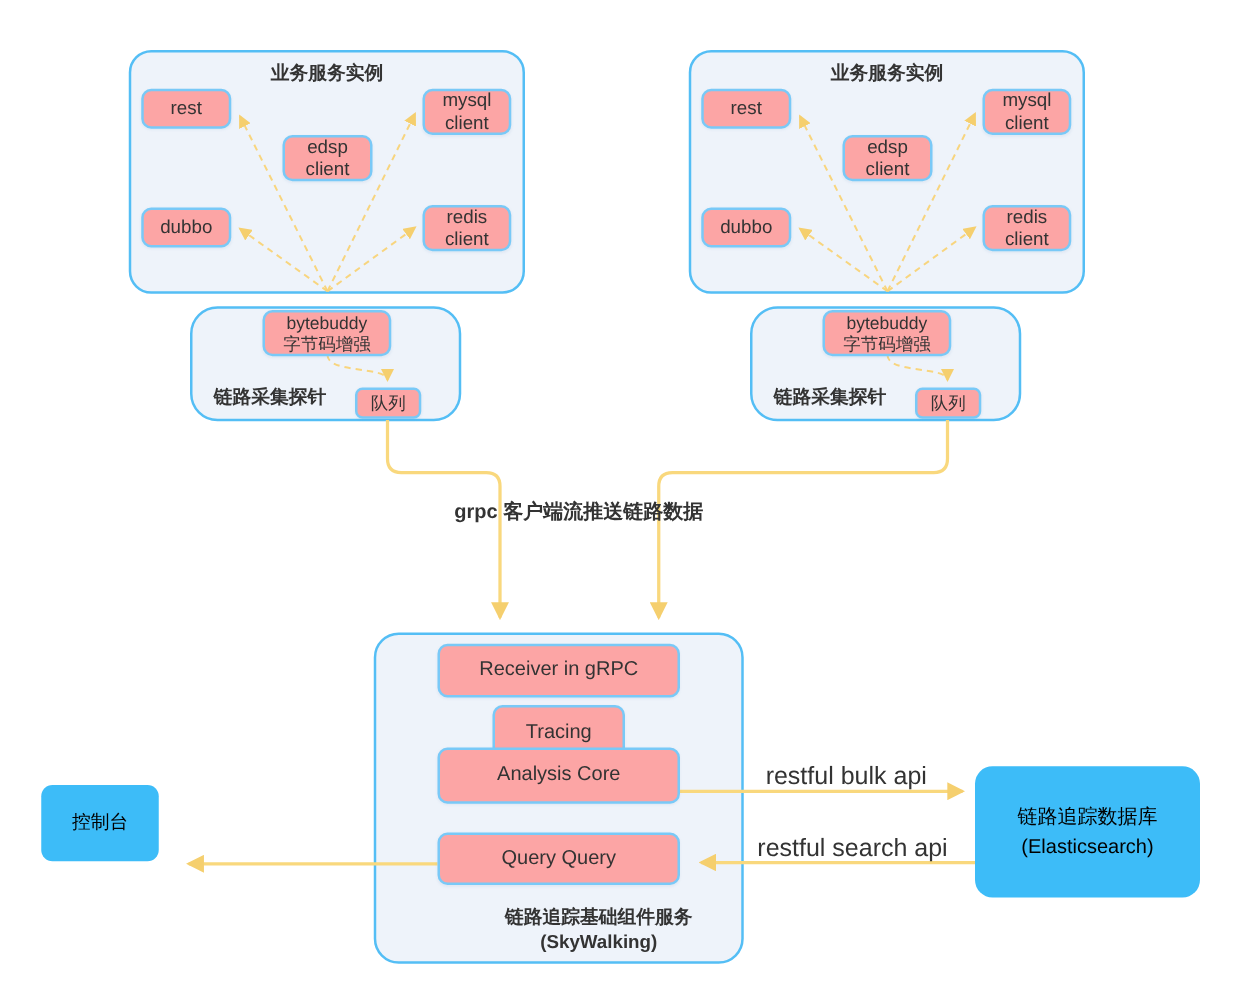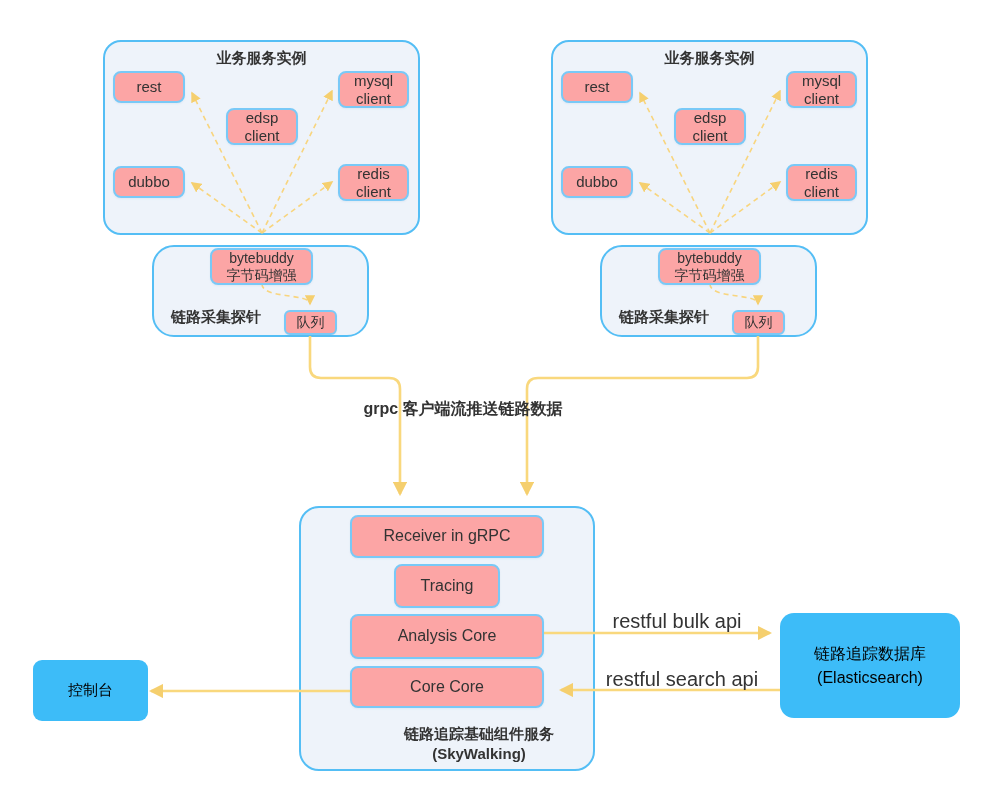--- a/index.html
+++ b/index.html
@@ -112,26 +112,26 @@
 字节码增强</div>
     <div class="probe-label" style="left:19px;top:63px;">链路采集探针</div>
     <div class="node" style="left:132px;top:65px;width:53px;height:25px;font-size:14px;border-radius:6px;">队列</div>
   </div>
 
   <div class="float-label" style="left:333px;top:399px;width:260px;">grpc 客户端流推送链路数据</div>
 
   <div style="position:absolute;left:299px;top:506px;width:296px;height:265px;">
     <div class="node module" style="left:95px;top:58px;width:106px;height:44px;">Tracing</div>
     <div class="node module" style="left:51px;top:9px;width:194px;height:43px;">Receiver in gRPC</div>
-    <div class="node module" style="left:51px;top:108px;width:194px;height:45px;">Analysis Core</div>
-    <div class="node module" style="left:51px;top:160px;width:194px;height:42px;">Core Core</div>
+    <div class="node module" style="left:51px;top:92px;width:194px;height:45px;">Analysis Core</div>
+    <div class="node module" style="left:51px;top:160px;width:194px;height:42px;">Query Query</div>
     <div class="caption" style="top:218px;padding-left:32px;">链路追踪基础组件服务
 (SkyWalking)</div>
   </div>
 
   <div class="float-label api-label" style="left:597px;top:610px;width:160px;">restful bulk api</div>
   <div class="float-label api-label" style="left:602px;top:668px;width:160px;">restful search api</div>
 
   <div class="blue-box" style="left:780px;top:613px;width:180px;height:105px;border-radius:14px;font-size:16px;">链路追踪数据库
 (Elasticsearch)</div>
-  <div class="blue-box" style="left:33px;top:660px;width:115px;height:61px;">控制台</div>
+  <div class="blue-box" style="left:33px;top:628px;width:94px;height:61px;">控制台</div>
 
 </div>
 
 </body></html>

